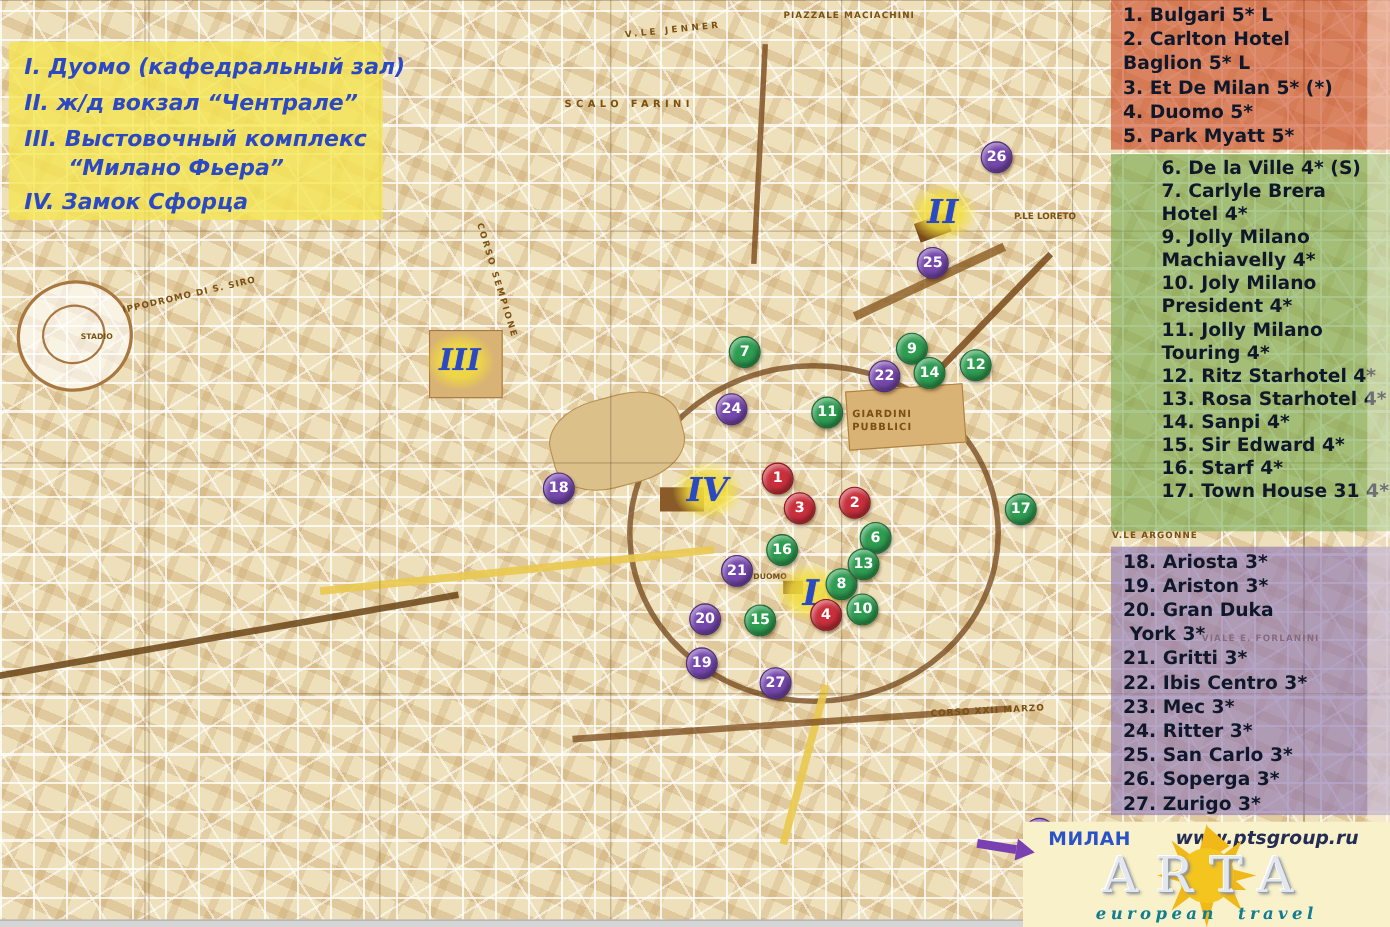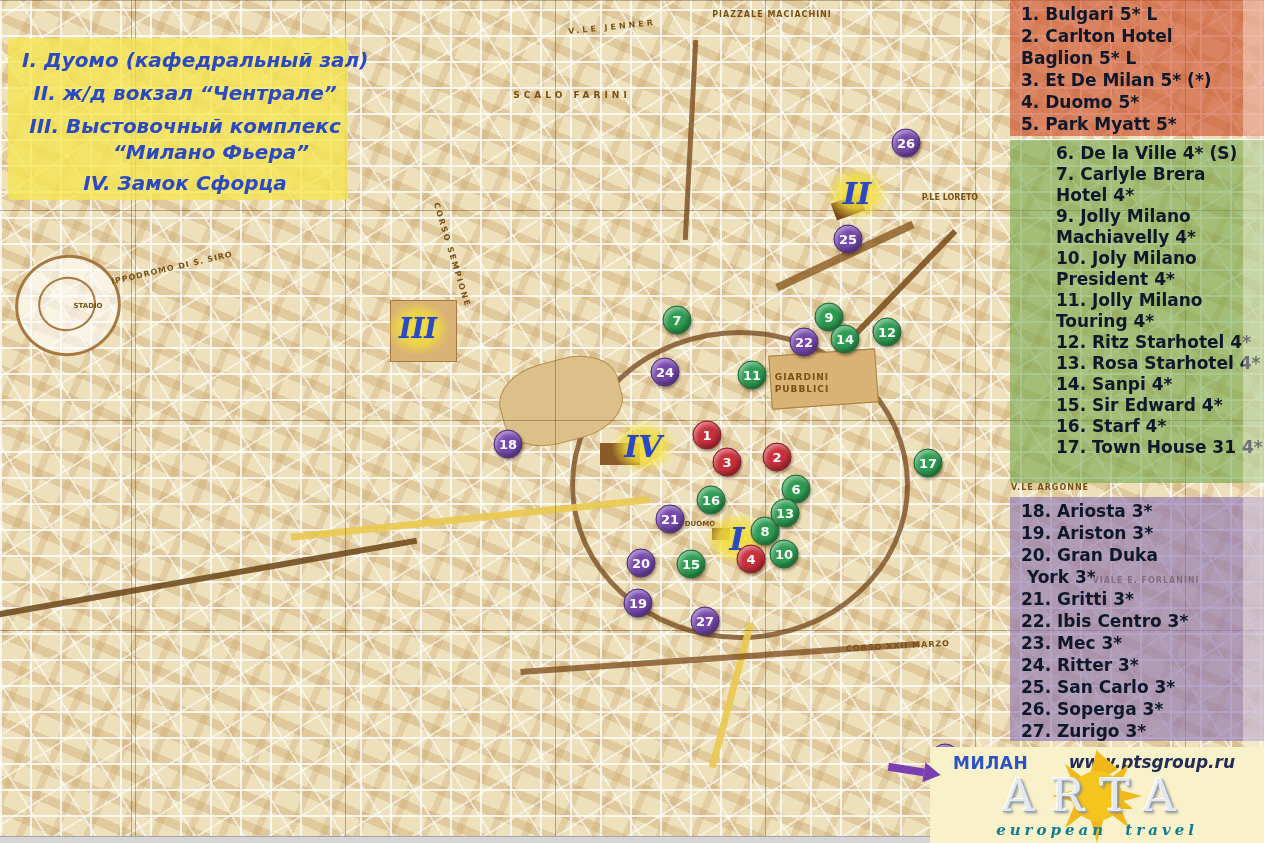--- a/index.html
+++ b/index.html
@@ -27,22 +27,22 @@
   .park{position:absolute;z-index:1;}
   .bldg{position:absolute;z-index:1;}
   .map-label{position:absolute;z-index:1;color:#7a5013;font-weight:bold;white-space:nowrap;
              transform:translate(-50%,-50%);}
 
   
   .legend-box{position:absolute;left:8px;top:38px;width:340px;height:162px;z-index:6;
     background:rgba(245,230,80,.78);border-radius:4px;
     padding:10px 0 0 14px;box-sizing:border-box;}
   .legend-line{font-style:italic;font-weight:bold;color:#2b49c3;font-size:20px;line-height:24px;
-    margin-bottom:9px;white-space:nowrap;text-align:center;}
-  .legend-line.indent{margin-left:52px;margin-top:-7px;margin-bottom:7px;}
+    margin-bottom:9px;white-space:nowrap;}
+  .legend-line.indent{margin-left:40px;margin-top:-7px;margin-bottom:7px;}
 
   
   .panel{position:absolute;left:1010px;width:254px;z-index:5;box-sizing:border-box;
          padding:3px 0 0 11px;}
   .panel.red{top:0;height:136px;background:rgba(205,75,40,.62);}
   .panel.green{top:140px;height:343px;background:rgba(110,165,70,.58);}
   .panel.purple{top:497px;height:244px;background:rgba(142,120,178,.66);}
   .panel-line{font-weight:bold;color:#0f172a;font-size:17px;white-space:pre;}
   .lh22{line-height:22px;}
   .lh21{line-height:21px;padding-left:35px;}

